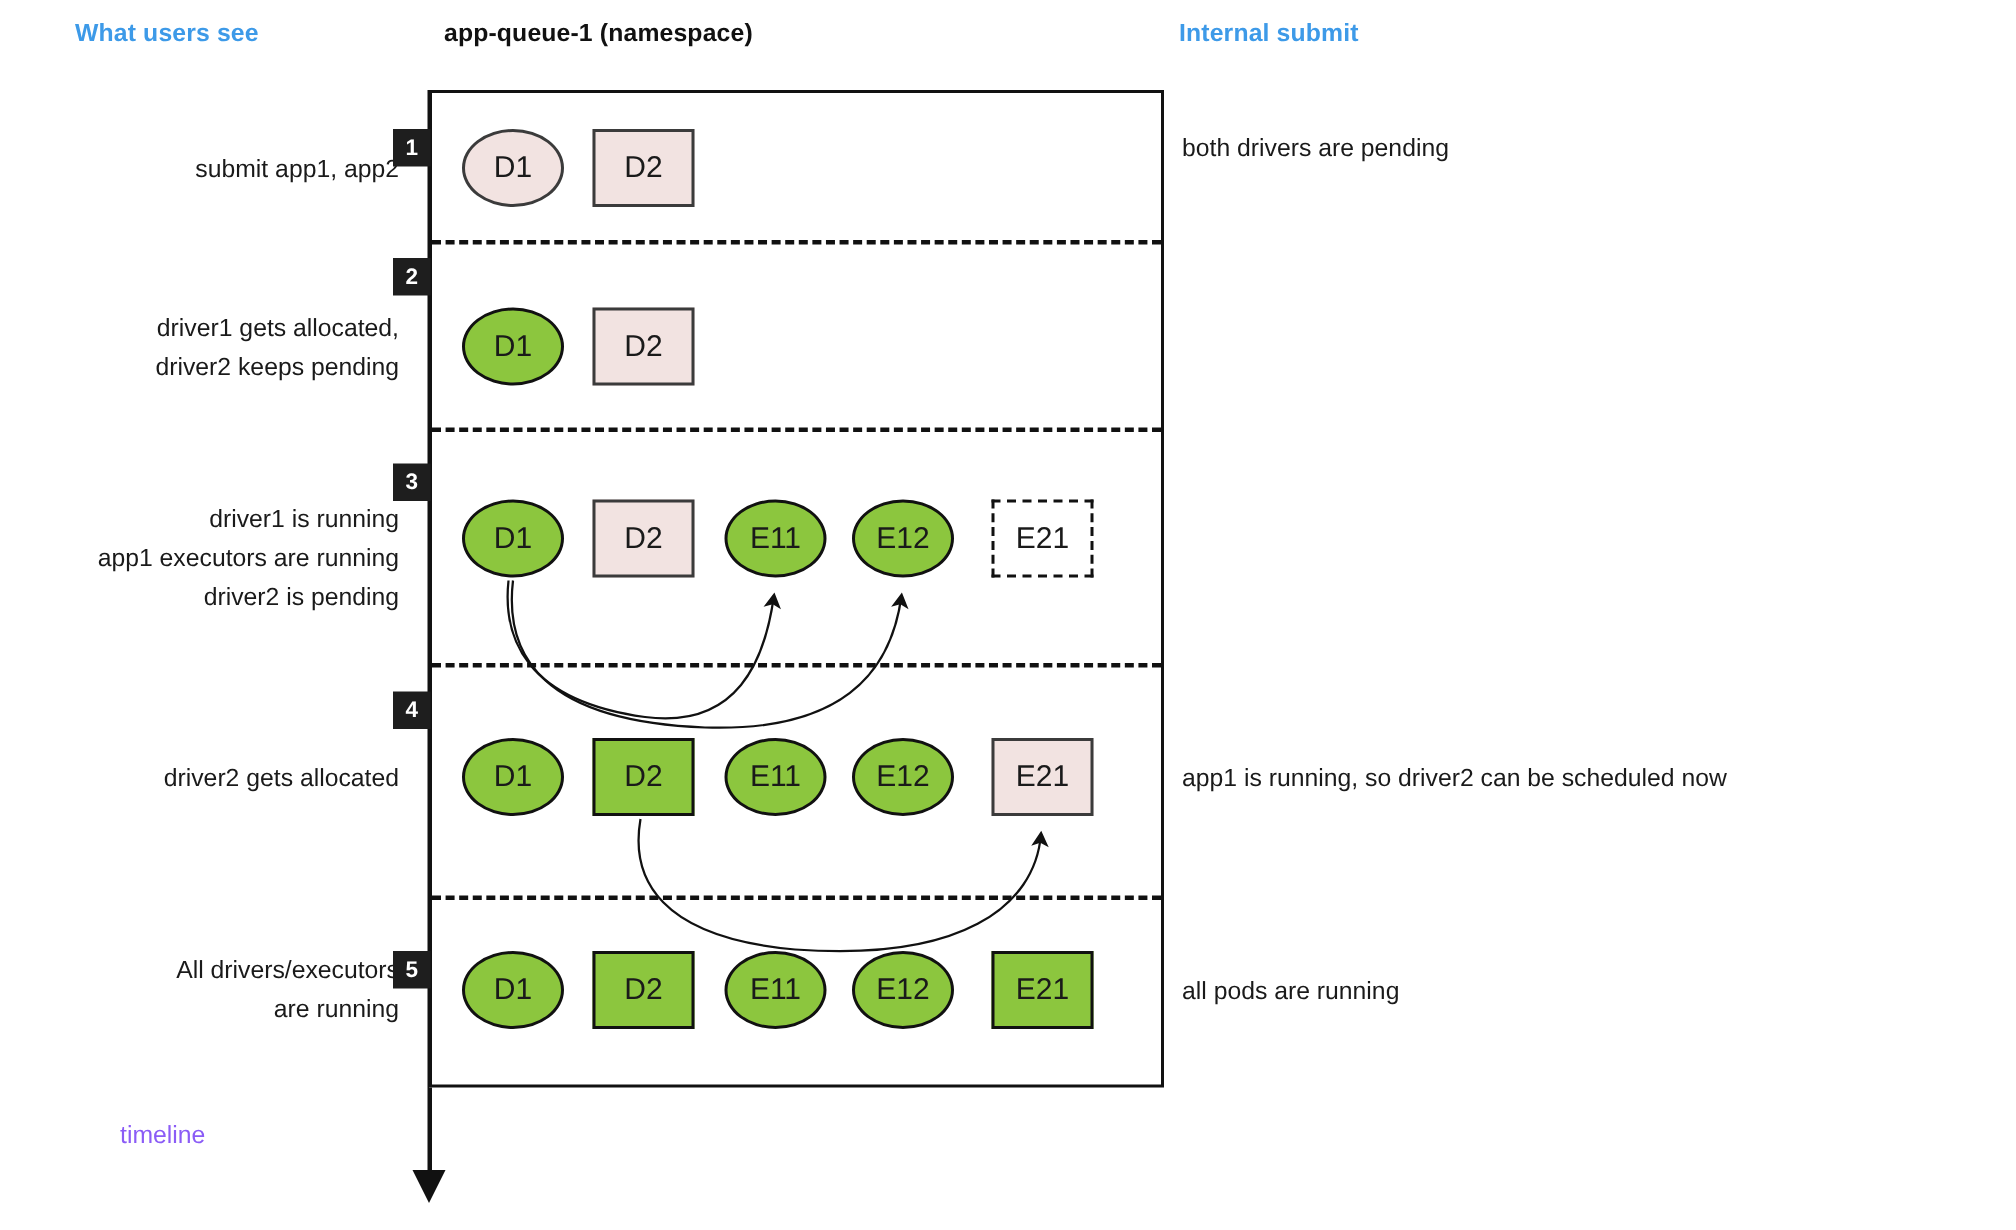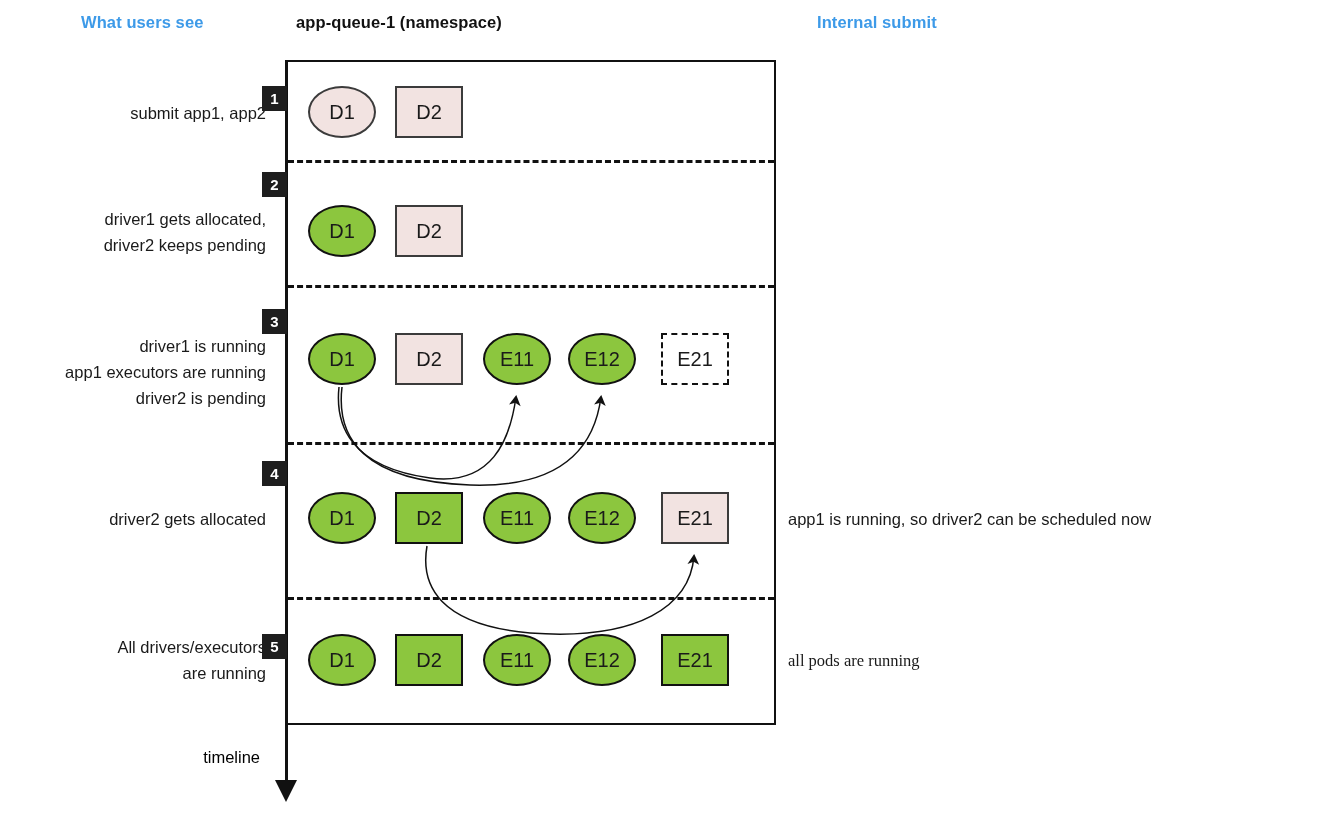--- a/index.html
+++ b/index.html
@@ -14,21 +14,21 @@
   #stage{position:absolute;left:0;top:0;width:1344px;height:820px;}
 
   
   .col-head{
     position:absolute;
     font-size:16.5px;
     font-weight:bold;
     letter-spacing:.1px;
     white-space:nowrap;
   }
-  .col-head.accent{color:#3d9ae8;margin-left:31px;}
+  .col-head.accent{color:#3d9ae8;}
   .col-head.dark{color:#111111;}
 
   
   #ns-box{
     position:absolute;
     left:286px;top:60px;
     width:490px;height:665px;
     border:2.5px solid #111111;
     background:#ffffff;
     box-sizing:border-box;
@@ -53,23 +53,23 @@
     left:275px;top:780px;
     width:0;height:0;
     border-left:11px solid transparent;
     border-right:11px solid transparent;
     border-top:22px solid #111111;
   }
   #timeline-label{
     position:absolute;
     left:80px;top:748px;
     width:180px;
-    text-align:right;
-    font-size:16.5px;
-    color:#000000;
+    text-align:left;
+    font-size:16.5px;
+    color:#8b5cf6;
   }
 
   
   .step-badge{
     position:absolute;
     width:25px;height:25px;
     background:#1e1e1e;
     color:#ffffff;
     font-size:15px;
     font-weight:bold;
@@ -138,20 +138,21 @@
 
   <div id="ns-box"></div>
 
   <div class="row-divider" style="top:160px;"></div>
   <div class="row-divider" style="top:285px;"></div>
   <div class="row-divider" style="top:442px;"></div>
   <div class="row-divider" style="top:597px;"></div>
 
   <div class="step-badge" style="left:262px;top:86px;">1</div>
   <div class="left-text" style="top:100px;">submit app1, app2</div>
+  <div class="right-text" style="top:86px;">both drivers are pending</div>
   <div class="pod ellipse pink" style="left:308px;top:86px;">D1</div>
   <div class="pod rect pink" style="left:395px;top:86px;">D2</div>
 
   <div class="step-badge" style="left:262px;top:172px;">2</div>
   <div class="left-text" style="top:206px;">driver1 gets allocated,
 driver2 keeps pending</div>
   <div class="pod ellipse green" style="left:308px;top:205px;">D1</div>
   <div class="pod rect pink" style="left:395px;top:205px;">D2</div>
 
   <div class="step-badge" style="left:262px;top:309px;">3</div>
@@ -169,21 +170,21 @@
   <div class="right-text" style="top:506px;">app1 is running, so driver2 can be scheduled now</div>
   <div class="pod ellipse green" style="left:308px;top:492px;">D1</div>
   <div class="pod rect green" style="left:395px;top:492px;">D2</div>
   <div class="pod ellipse green" style="left:483px;top:492px;">E11</div>
   <div class="pod ellipse green" style="left:568px;top:492px;">E12</div>
   <div class="pod rect pink" style="left:661px;top:492px;">E21</div>
 
   <div class="step-badge" style="left:262px;top:634px;">5</div>
   <div class="left-text" style="top:634px;">All drivers/executors
 are running</div>
-  <div class="right-text" style="top:648px;font-family:Liberation Serif, serif;">all pods are running</div>
+  <div class="right-text" style="top:648px;">all pods are running</div>
   <div class="pod ellipse green" style="left:308px;top:634px;">D1</div>
   <div class="pod rect green" style="left:395px;top:634px;">D2</div>
   <div class="pod ellipse green" style="left:483px;top:634px;">E11</div>
   <div class="pod ellipse green" style="left:568px;top:634px;">E12</div>
   <div class="pod rect green" style="left:661px;top:634px;">E21</div>
 
   <svg id="arrows" viewBox="0 0 1344 820">
     <defs>
       <marker id="ah" markerWidth="9" markerHeight="9" refX="6.2" refY="4.5" orient="auto" markerUnits="strokeWidth">
         <path d="M0.6,0.6 L7.6,4.5 L0.6,8.4 L2.3,4.5 Z" fill="#111111"></path>

